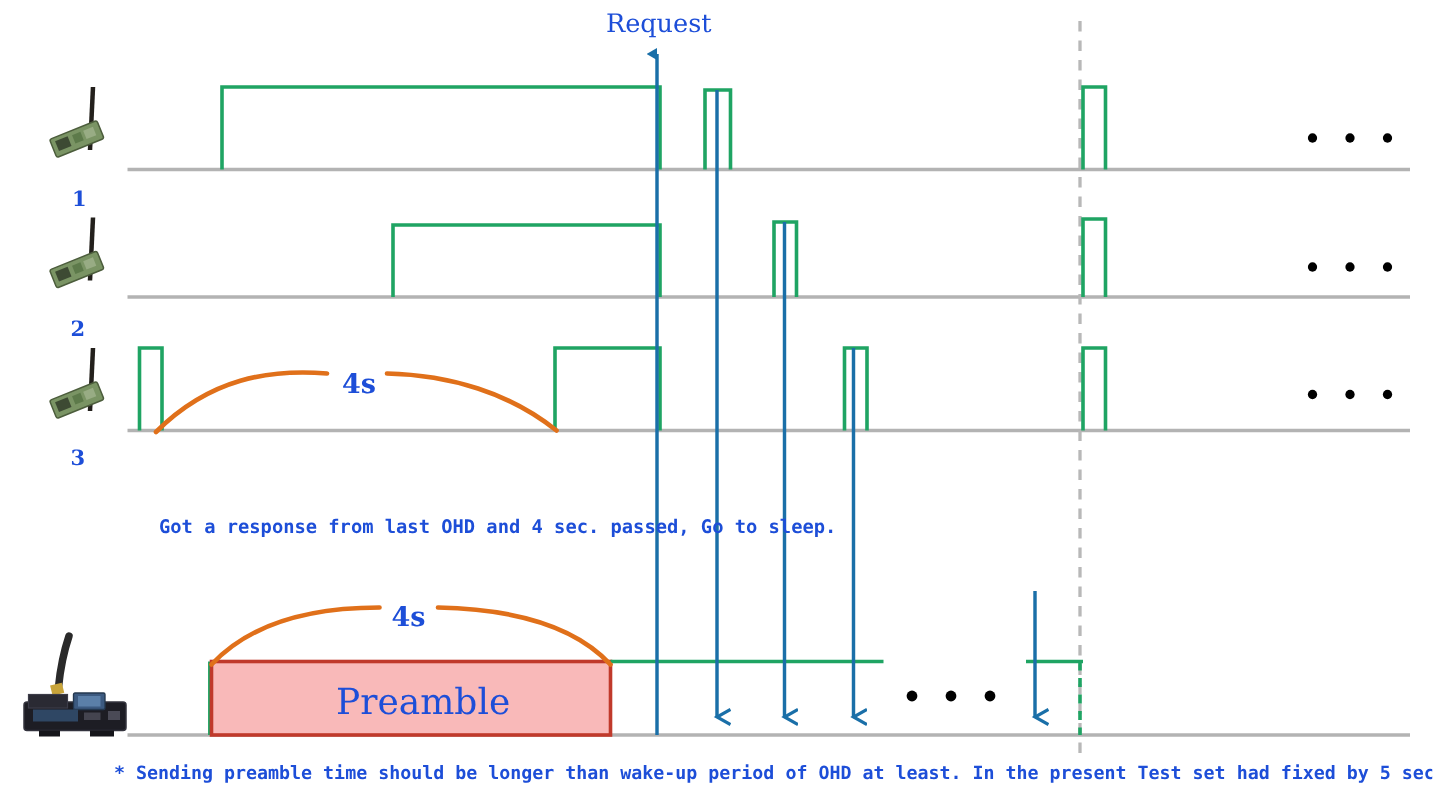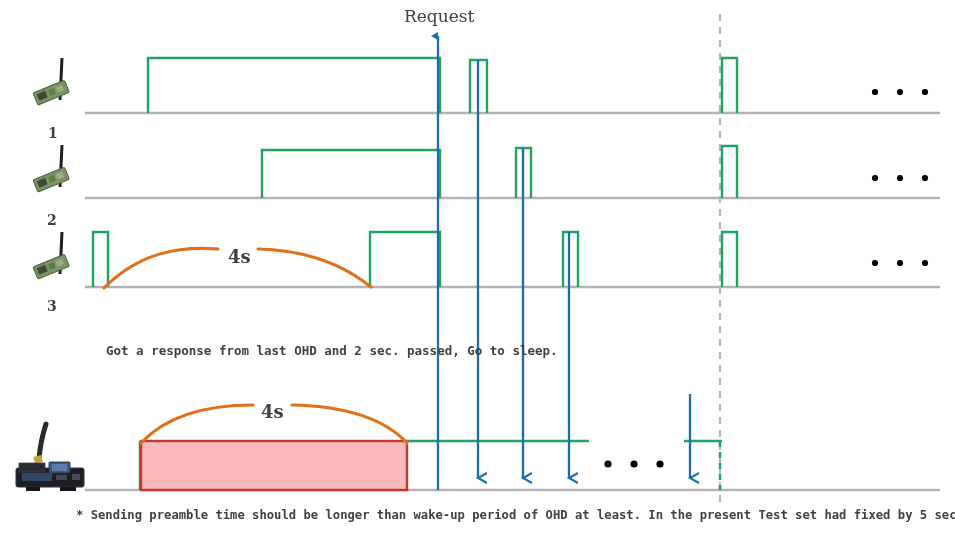--- a/index.html
+++ b/index.html
@@ -20,21 +20,21 @@
   #diagram {
     position: absolute;
     left: 0;
     top: 0;
     width: 955px;
     height: 534px;
   }
   .txt {
     position: absolute;
     white-space: pre;
-    color: #404040;
+    color: #1d4ed8;
     font-family: "DejaVu Sans Mono", monospace;
     font-weight: bold;
     letter-spacing: 0px;
   }
   .label-request {
     font-family: "DejaVu Serif", serif;
     font-size: 17px;
     font-weight: normal;
     left: 404px;
     top: 6px;
@@ -205,18 +205,19 @@
 
   <div class="txt label-request">Request</div>
 
   <div class="txt label-node label-node-1">1</div>
   <div class="txt label-node label-node-2">2</div>
   <div class="txt label-node label-node-3">3</div>
 
   <div class="txt label-4s label-4s-row3">4s</div>
   <div class="txt label-4s label-4s-bottom">4s</div>
 
-  <div class="txt label-sleep">Got a response from last OHD and 2 sec. passed, Go to sleep.</div>
-
+  <div class="txt label-sleep">Got a response from last OHD and 4 sec. passed, Go to sleep.</div>
+
+  <div class="txt label-preamble">Preamble</div>
 
   <div class="txt label-footnote">* Sending preamble time should be longer than wake-up period of OHD at least. In the present Test set had fixed by 5 sec.</div>
 
 </div>
 
 </body></html>

